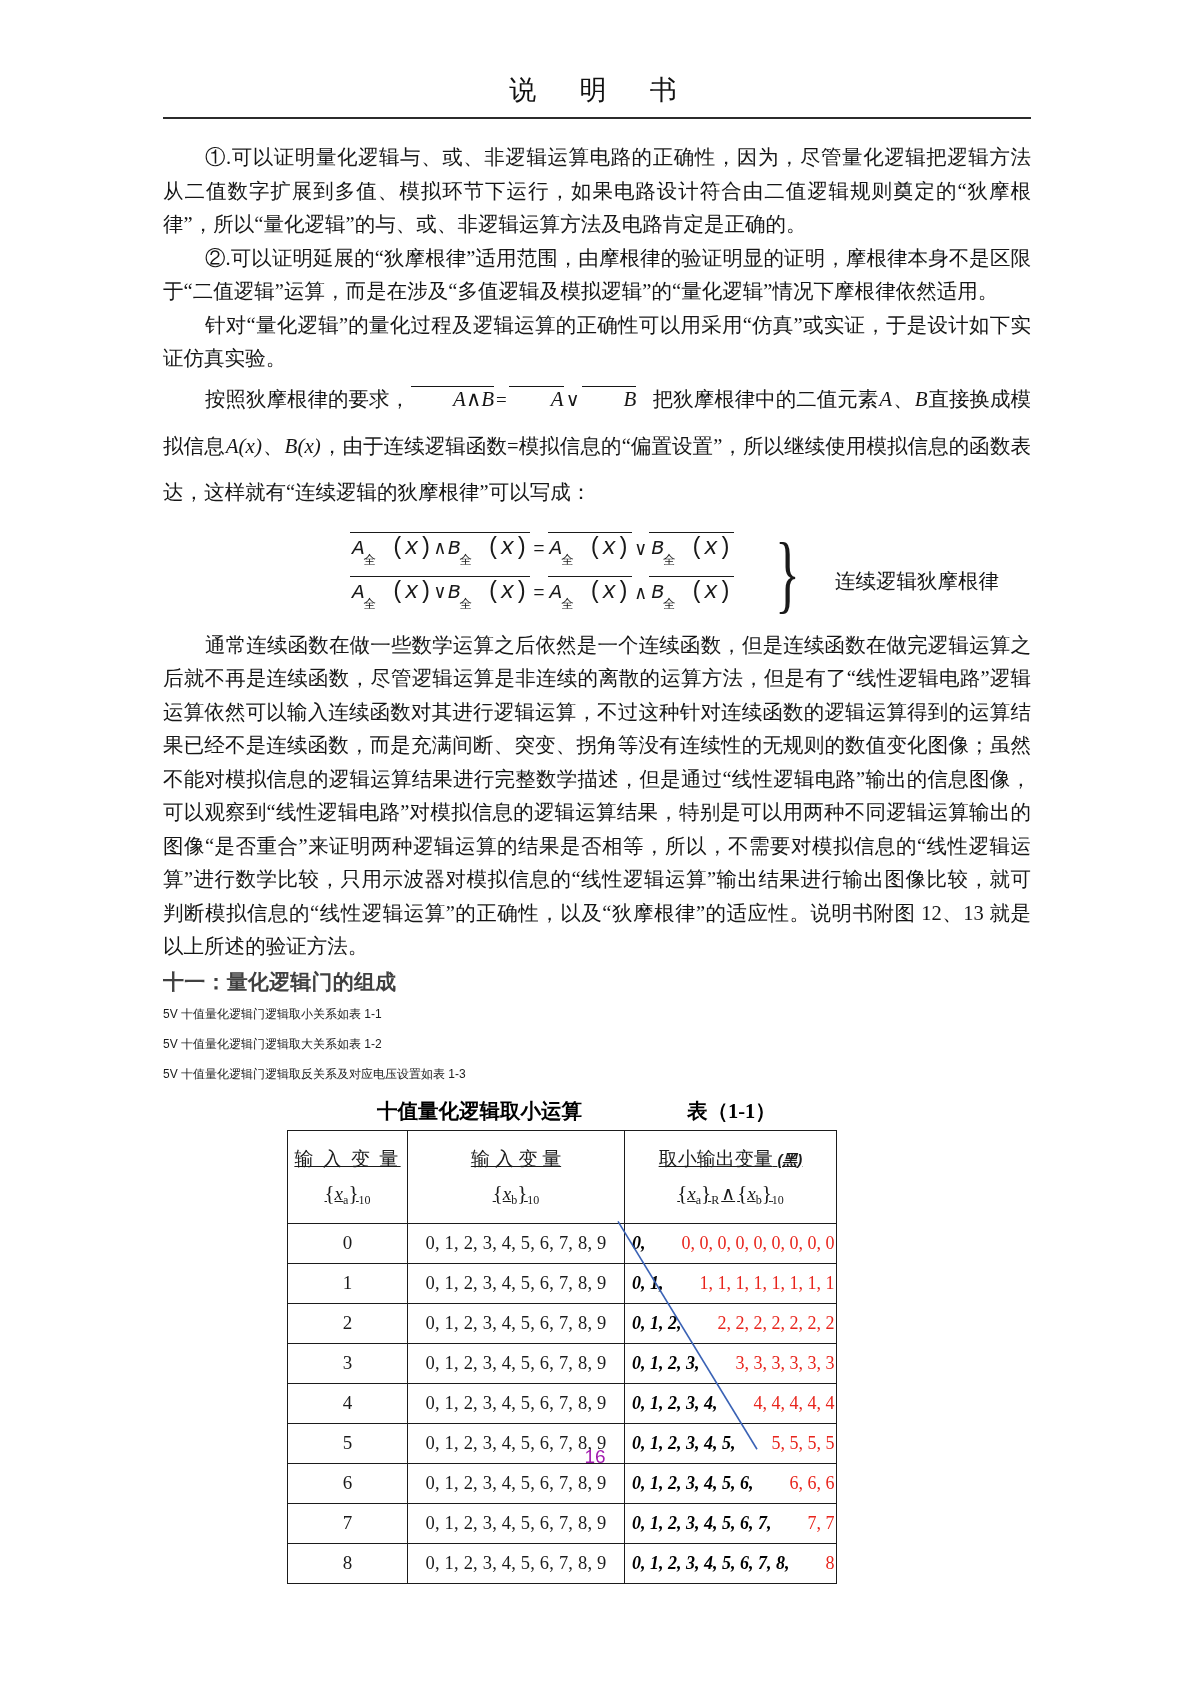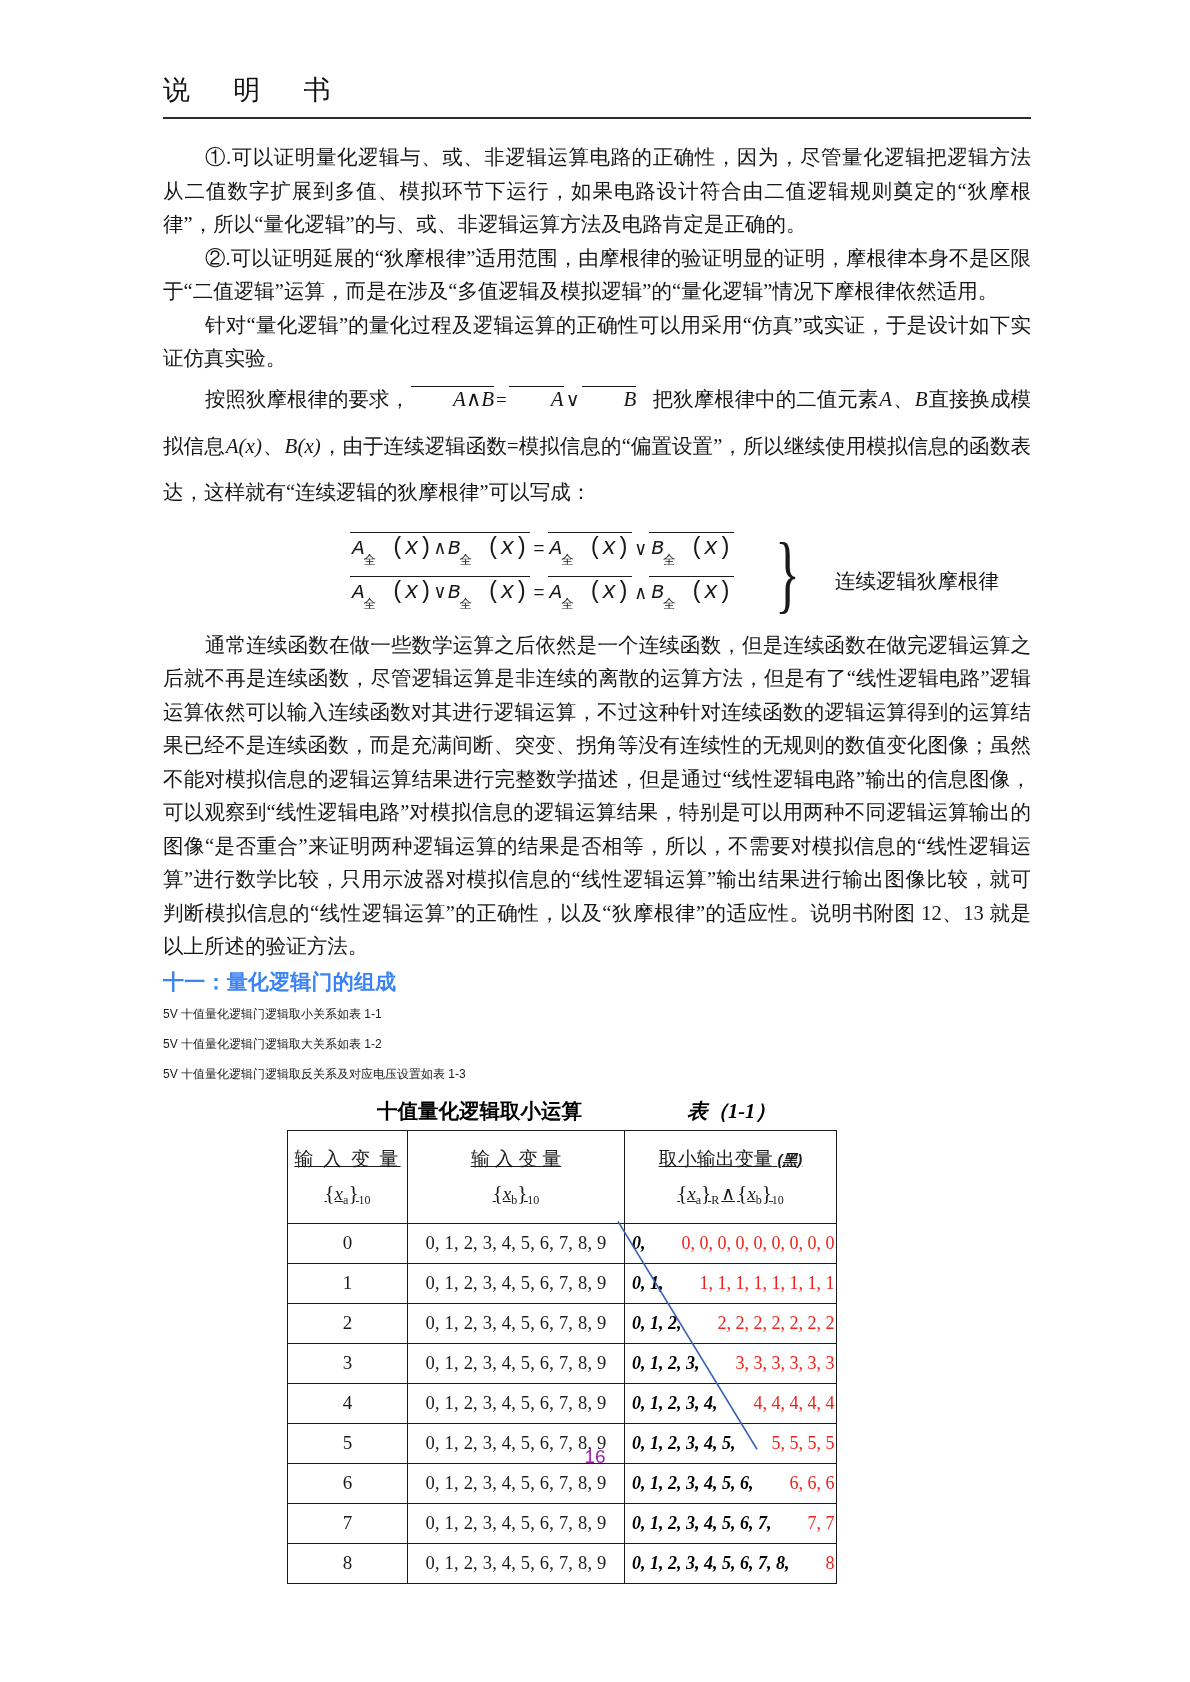--- a/index.html
+++ b/index.html
@@ -19,21 +19,21 @@
   }
   .content {
     position: absolute;
     left: 163px;
     top: 0;
     width: 868px;
   }
 
   
   .doc-header {
-    text-align: left;
+    text-align: center;
     font-size: 27px;
     letter-spacing: 0.30em;
     padding-top: 72px;
     padding-bottom: 9px;
     font-family: "Liberation Serif", "DejaVu Serif", serif;
     color: #111;
   }
   .header-rule {
     border: 0;
     border-top: 2.5px solid #2b2b2b;
@@ -130,21 +130,21 @@
     font-size: 20.5px;
     color: #161616;
   }
 
   
   .sec-heading {
     font-family: "Liberation Sans", "DejaVu Sans", sans-serif;
     font-weight: bold;
     font-size: 21px;
     margin: 4px 0 3px 0;
-    color: #3b82f6;
+    color: #404040;
     letter-spacing: 0.01em;
   }
   .sans-line {
     font-family: "Liberation Sans", "DejaVu Sans", sans-serif;
     font-size: 12px;
     line-height: 30px;
     margin: 0;
     color: #1a1a1a;
   }
 
@@ -170,21 +170,20 @@
     white-space: nowrap;
   }
   .tbl-number {
     position: absolute;
     left: 400px;
     top: 0;
     font-weight: bold;
     font-size: 20.5px;
     color: #000;
     white-space: nowrap;
-    font-style: italic;
   }
   table.logic {
     border-collapse: collapse;
     width: 534px;
     table-layout: fixed;
   }
   table.logic td {
     border: 1.1px solid #1b1b1b;
     text-align: center;
     vertical-align: middle;

